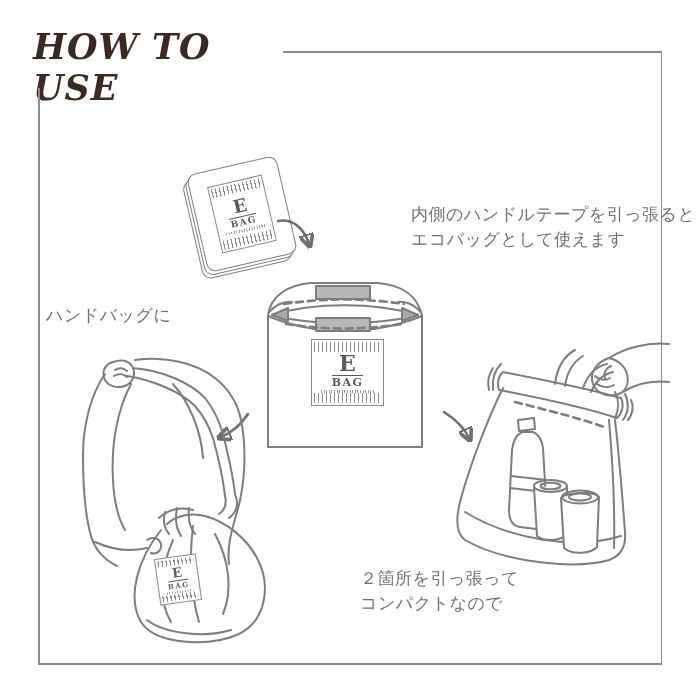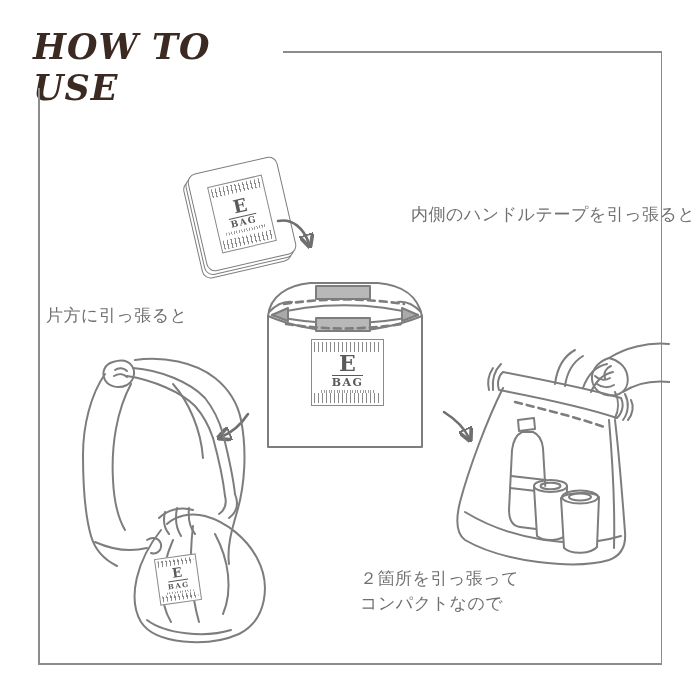--- a/index.html
+++ b/index.html
@@ -122,20 +122,21 @@
     <defs>
         <marker id="ah1" viewBox="0 0 10 10" refX="7" refY="5" markerWidth="5.5" markerHeight="5.5" orient="auto">
       <path d="M0,0 L10,5 L0,10 Z" fill="#6f6f6f" stroke="none"></path>
         </marker>
       </defs>
     <path d="M6,7 C20,4 32,14 37,30" marker-end="url(#ah1)"></path>
   </svg>
 
   <div class="t jp" id="txt-ecobag">
     <div>内側のハンドルテープを引っ張ると</div>
+    <div>エコバッグとして使えます</div>
   </div>
 
   <svg class="t sketch" style="left:258px;top:276px" width="172" height="176" viewBox="0 0 172 176">
     <path d="M10,40 C12,20 30,9 52,7 L120,7 C144,9 160,20 164,40"></path>
     <rect class="tape" x="58" y="10" width="54" height="13"></rect>
     <path class="dash" d="M26,28 C66,22 106,22 146,28"></path>
     <path class="fillw" d="M14,39 C55,26 117,26 160,39 C117,50 55,50 14,39 Z"></path>
     <path class="gusset" d="M14,39 L30,32 L30,45 Z"></path>
     <path class="gusset" d="M160,39 L144,32 L144,45 Z"></path>
     <path d="M11,36 C18,29 26,25 34,26"></path>
@@ -150,21 +151,21 @@
     <div class="hatch"></div>
     <div class="mid">
       <div class="e">E</div>
       <div class="bag">BAG</div>
       <div class="fineprint"></div>
     </div>
     <div class="hatch"></div>
   </div>
 
   <div class="t jp" id="txt-shoulder">
-    <div>片方に引っ張ると</div>
+    <div>ハンドバッグに</div>
   </div>
 
   <svg class="t arrow" style="left:212px;top:406px" width="42" height="40" viewBox="0 0 42 40">
     <defs>
         <marker id="ah2" viewBox="0 0 10 10" refX="7" refY="5" markerWidth="5.5" markerHeight="5.5" orient="auto">
       <path d="M0,0 L10,5 L0,10 Z" fill="#6f6f6f" stroke="none"></path>
         </marker>
       </defs>
     <path d="M36,8 C28,20 19,27 9,31" marker-end="url(#ah2)"></path>
   </svg>

